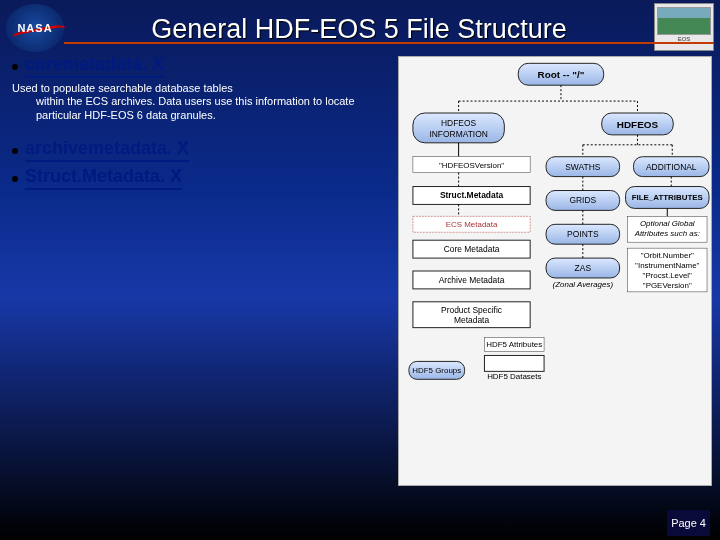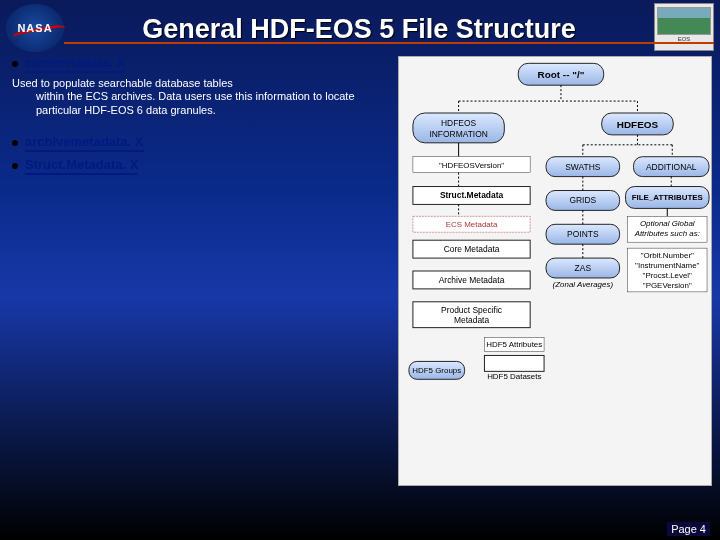--- a/index.html
+++ b/index.html
@@ -40,21 +40,21 @@
     width: 54px; height: 10px;
     border-top: 3px solid #c00;
     border-radius: 50%/100%;
     top: 24px; left: 6px;
     transform: rotate(-10deg);
   }
   .title {
     flex: 1;
     text-align: center;
     font-size: 27px;
-    font-weight: bold;
+    font-weight: normal;
     color: #ffffff;
     text-shadow: 1px 1px 1px #000;
     padding: 6px 0 2px 0;
   }
   .eos-logo {
     width: 60px; height: 48px;
     background: #e8e8e8;
     border: 1px solid #888;
     font-size: 6px;
     color: #333;
@@ -72,21 +72,21 @@
     position: absolute;
     left: 12px; top: 54px;
     width: 378px;
   }
   .bullet-row { display: flex; align-items: baseline; }
   .bullet-dot {
     width: 6px; height: 6px; background: #000; border-radius: 50%;
     margin-right: 7px; margin-top: 7px; flex-shrink:0;
   }
   .heading {
-    font-size: 13px;
+    font-size: 18px;
     font-weight: bold;
     color: #001a80;
     border-bottom: 2px solid #001a80;
     display: inline-block;
     padding-bottom: 1px;
     margin-bottom: 4px;
   }
   .desc {
     font-size: 11px;
     line-height: 1.22;
@@ -102,21 +102,21 @@
     background: #f4f4f4;
     border: 1px solid #aaa;
   }
   .diagram svg { width: 100%; height: 100%; }
   .footer {
     position: absolute;
     right: 10px; bottom: 4px;
     font-size: 11px;
     color: #fff;
     background: #0a0a3a;
-    padding: 1px 4px;
+    padding: 7px 4px;
   }
   .node {
     fill: #fff; stroke: #222; stroke-width: 1;
   }
   .node-blue { fill: url(#gblue); }
   .nlabel { font-size: 10px; font-weight: bold; fill:#000; text-anchor:middle; }
   .slabel { font-size: 8.5px; fill:#000; text-anchor:middle; }
   .mlabel { font-size: 8px; fill:#000; text-anchor:middle; }
   .dash { stroke:#000; stroke-width:1; stroke-dasharray:2 2; fill:none; }
   .solid { stroke:#000; stroke-width:1; fill:none; }

